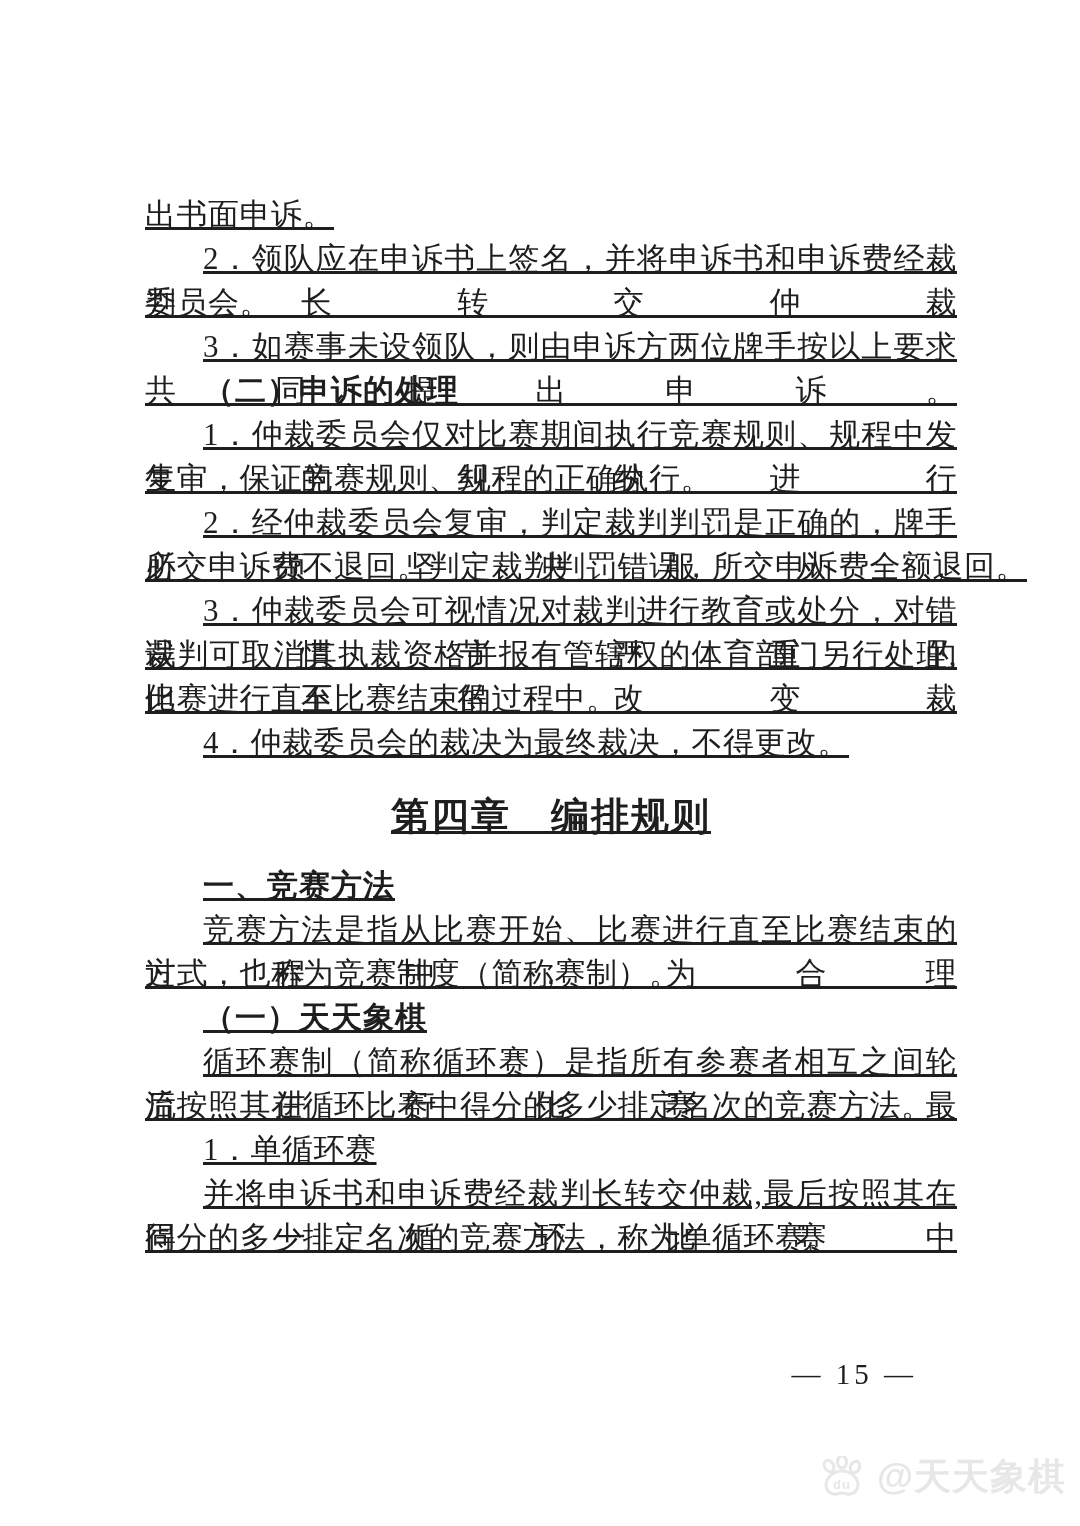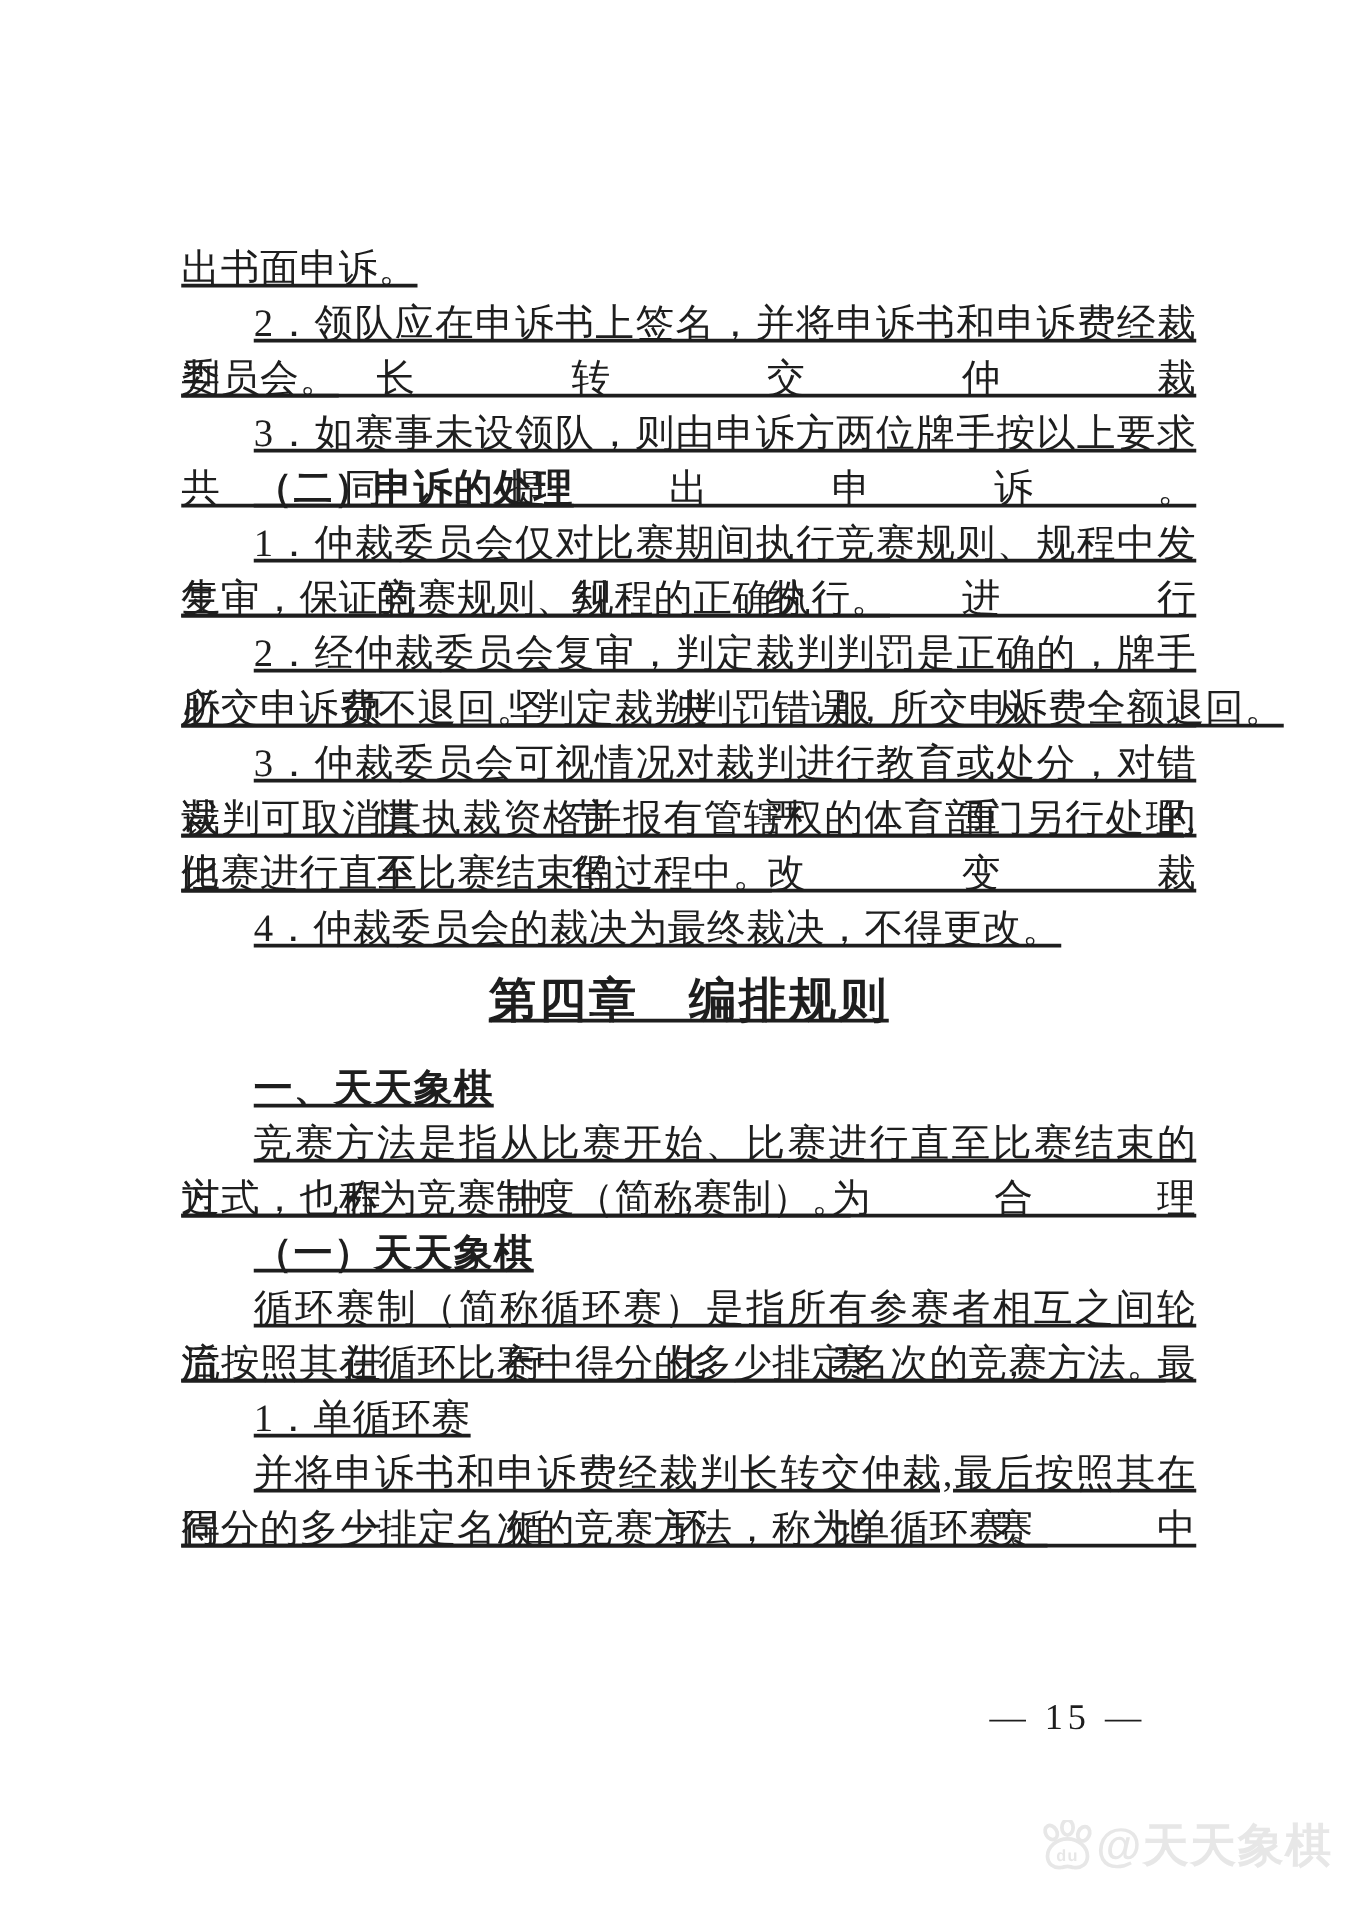--- a/index.html
+++ b/index.html
@@ -43,39 +43,39 @@
     font-weight: bold;
     letter-spacing: 1px;
   }
   .line.chapter {
     font-size: 38px;
     font-weight: bold;
     text-align: center;
     text-align-last: center;
     height: 48px;
     line-height: 48px;
-    margin-top: 12px;
+    margin-top: 27px;
     margin-bottom: 24px;
     letter-spacing: 2px;
   }
   .page-number {
     position: absolute;
     top: 1358px;
     right: 163px;
     font-size: 29px;
     letter-spacing: 4px;
     color: var(--text-color, #1e1e1e);
   }
   .watermark {
     position: absolute;
     top: 1452px;
     right: 14px;
     display: flex;
     align-items: center;
-    gap: 0;
+    gap: 12px;
     color: var(--watermark-color, #e7e7e7);
     font-family: "Liberation Sans", "DejaVu Sans", sans-serif;
     font-size: 37px;
     font-weight: bold;
     letter-spacing: 1px;
     user-select: none;
   }
   .watermark .paw {
     width: 46px;
     height: 42px;
@@ -95,21 +95,21 @@
       <div class="line heading indent">（二）申诉的处理</div>
       <div class="line body indent fill">1．仲裁委员会仅对比赛期间执行竞赛规则、规程中发生的纠纷进行</div>
       <div class="line body">复审，保证竞赛规则、规程的正确执行。</div>
       <div class="line body indent fill">2．经仲裁委员会复审，判定裁判判罚是正确的，牌手必须坚决服从，</div>
       <div class="line body">所交申诉费不退回。判定裁判判罚错误，所交申诉费全额退回。</div>
       <div class="line body indent fill">3．仲裁委员会可视情况对裁判进行教育或处分，对错误情节严重的</div>
       <div class="line body fill">裁判可取消其执裁资格并报有管辖权的体育部门另行处理,但不得改变裁</div>
       <div class="line body">比赛进行直至比赛结束的过程中。</div>
       <div class="line body indent">4．仲裁委员会的裁决为最终裁决，不得更改。</div>
       <div class="line chapter">第四章　编排规则</div>
-      <div class="line heading indent">一、天天象棋</div>
+      <div class="line heading indent">一、竞赛方法</div>
       <div class="line body indent fill">竞赛方法是指从比赛开始、比赛进行直至比赛结束的过程中，为合理</div>
       <div class="line body">方式，也称为竞赛制度（简称赛制）。</div>
       <div class="line heading indent">（一）天天象棋</div>
       <div class="line body indent fill">循环赛制（简称循环赛）是指所有参赛者相互之间轮流进行比赛，最</div>
       <div class="line body">后按照其在循环比赛中得分的多少排定名次的竞赛方法。</div>
       <div class="line body indent">1．单循环赛</div>
       <div class="line body indent fill">并将申诉书和申诉费经裁判长转交仲裁,最后按照其在同一循环比赛中</div>
       <div class="line body">得分的多少排定名次的竞赛方法，称为单循环赛。</div>
     </div>
 

